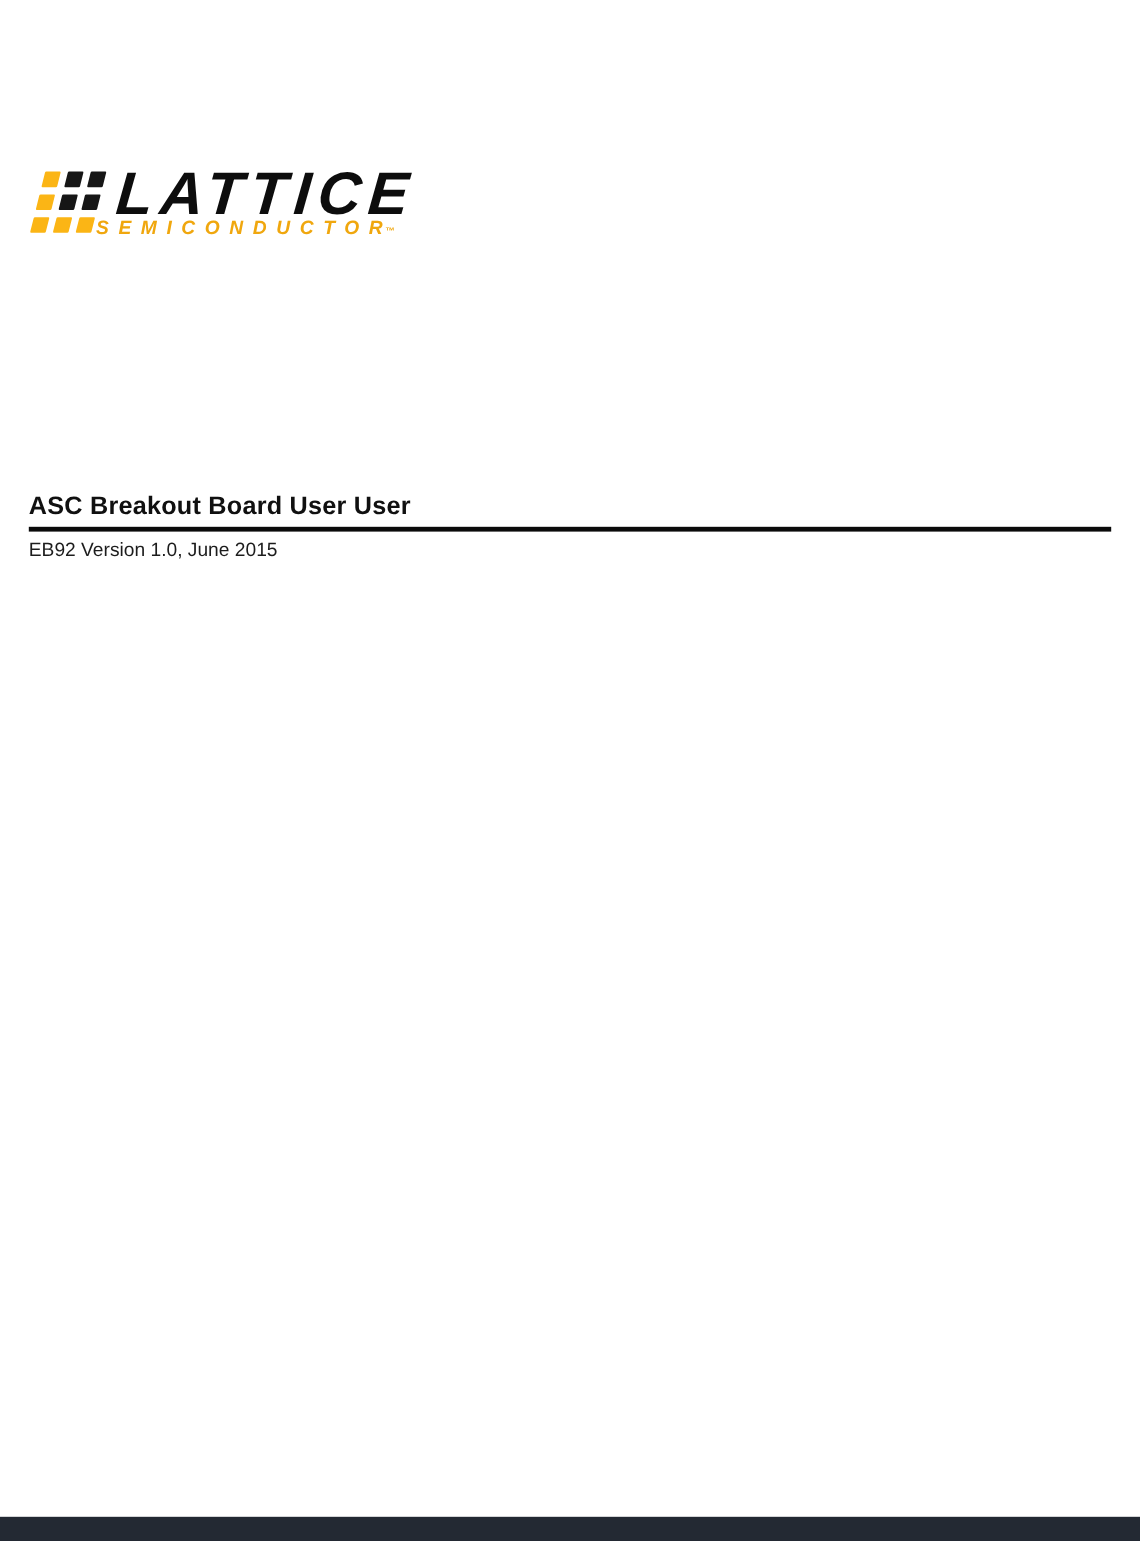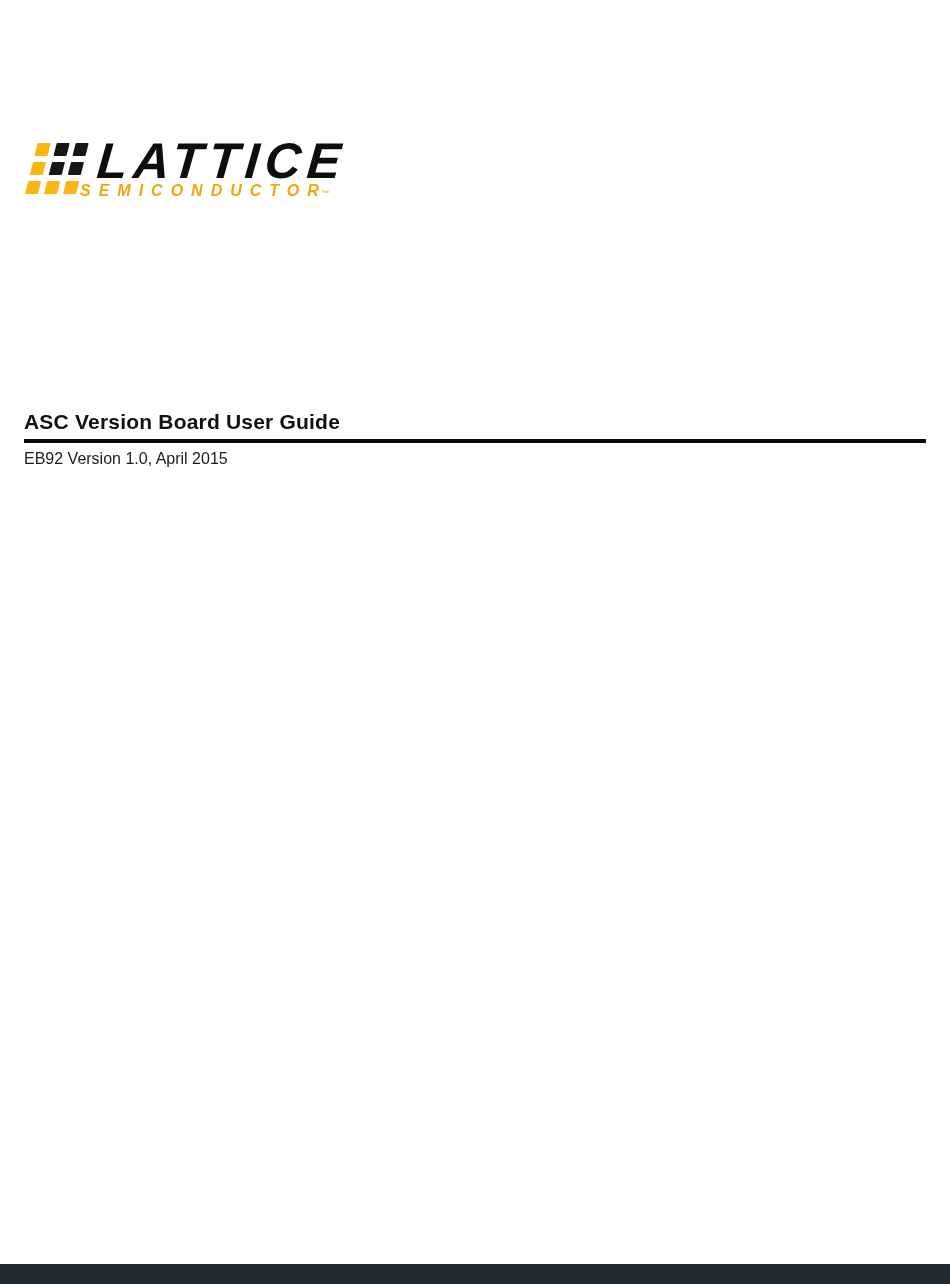--- a/index.html
+++ b/index.html
@@ -128,20 +128,20 @@
         <div class="cell black"></div>
         <div class="cell gold"></div>
         <div class="cell gold"></div>
         <div class="cell gold"></div>
       </div>
     <div class="logo-brand">LATTICE</div>
     <div class="logo-sub"><span>SEMICONDUCTOR</span><span class="tm">™</span></div>
   </div>
 
   <div class="title-block">
-    <h1 class="doc-title">ASC Version Board User Guide</h1>
+    <h1 class="doc-title">ASC Breakout Board User User</h1>
     <div class="title-rule"></div>
-    <p class="doc-subtitle">EB92 Version 1.0, April 2015</p>
+    <p class="doc-subtitle">EB92 Version 1.0, June 2015</p>
   </div>
 
   <div class="footer-bar"></div>
 
 </div>
 
 </body></html>

